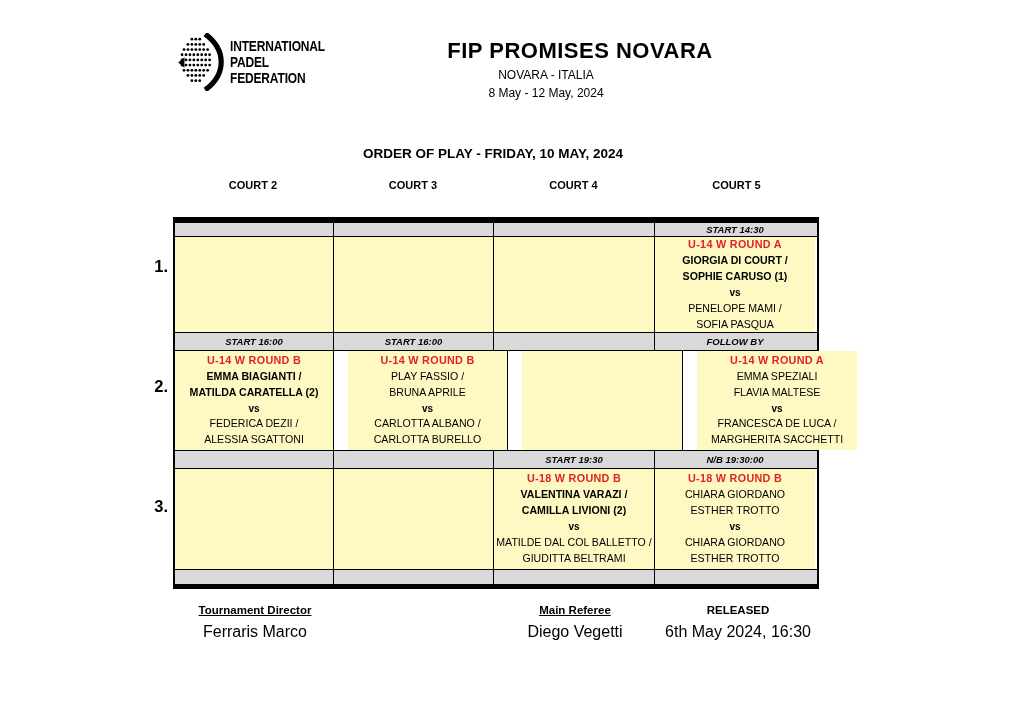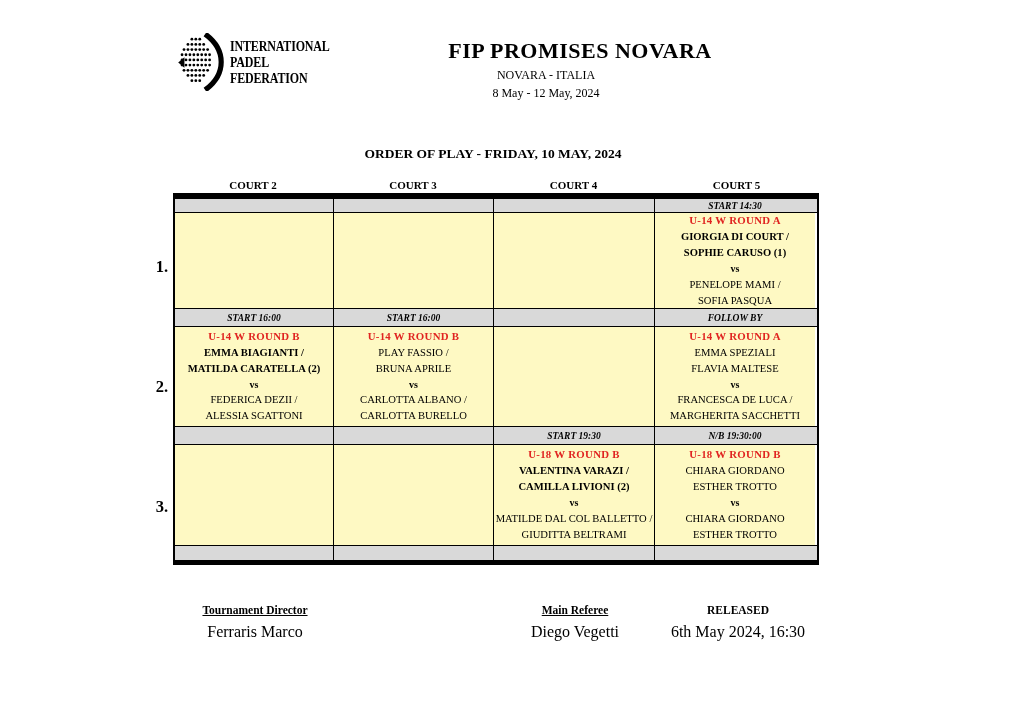--- a/index.html
+++ b/index.html
@@ -1,18 +1,18 @@
 <!DOCTYPE html>
 <html><head>
 <meta charset="utf-8">
 <style>
   html,body { margin:0; padding:0; background:#ffffff; }
   .page {
     position:relative; width:868px; height:724px; background:#ffffff;
-    font-family:Liberation Serif, serif; color:#000; overflow:hidden;
+    font-family:Liberation Sans, sans-serif; color:#000; overflow:hidden;
   }
 
   
   .logo { position:absolute; left:178px; top:33px; display:flex; align-items:flex-start; }
   .logo-mark { width:46px; height:58px; }
   .logo-text {
     margin-left:6px; padding-top:5px; font-weight:700; font-size:15px; line-height:16px;
     letter-spacing:-0.2px; transform:scaleX(0.80); transform-origin:left top; white-space:nowrap;
   }
   .evt-title {
@@ -27,37 +27,37 @@
     position:absolute; left:343px; top:146px; width:300px; text-align:center;
     font-weight:700; font-size:13.5px; white-space:nowrap;
   }
 
   
   .court-heads {
     position:absolute; left:173px; top:179px; width:646px;
     display:grid; grid-template-columns:160px 160px 161px 165px;
     font-weight:700; font-size:11px; text-align:center;
   }
-  .tbl { position:absolute; left:173px; top:193px; width:646px; }
+  .tbl { position:absolute; left:173px; top:217px; width:646px; }
   .bar-top { height:6px; background:#000; }
   .bar-bottom { height:4px; background:#000; }
   .band, .mrow {
     display:grid; grid-template-columns:159px 160px 161px 160px;
     border-left:2px solid #000; border-right:2px solid #000;
     border-bottom:1px solid #000; box-sizing:border-box;
   }
   .band { background:#d9d9d9; }
   .band > div {
     border-right:1px solid #000; display:flex; align-items:center; justify-content:center;
     font-size:9.5px; font-weight:700; font-style:italic; text-align:center;
   }
   .mrow > div { border-right:1px solid #000; }
   .band > div:last-child, .mrow > div:last-child { border-right:none; }
   .h13 { height:14px; } .h17 { height:18px; } .h15 { height:15px; }
-  .m96 { height:96px; } .m100 { height:100px; } .m101 { height:101px; }
+  .m96 { height:96px; } .m100 { height:100px;gap:14px; } .m101 { height:101px; }
   .mcell {
     display:flex; flex-direction:column; justify-content:center; text-align:center;
     font-size:10.6px; line-height:15.9px; background:#fef9c3;
   }
   .cat { color:#e02421; font-weight:700; font-size:10.8px; letter-spacing:0.3px; }
   .team.b { font-weight:700; }
   .vs { font-weight:700; font-size:10px; }
 
   .rownum {
     position:absolute; left:136px; width:32px; text-align:right;

